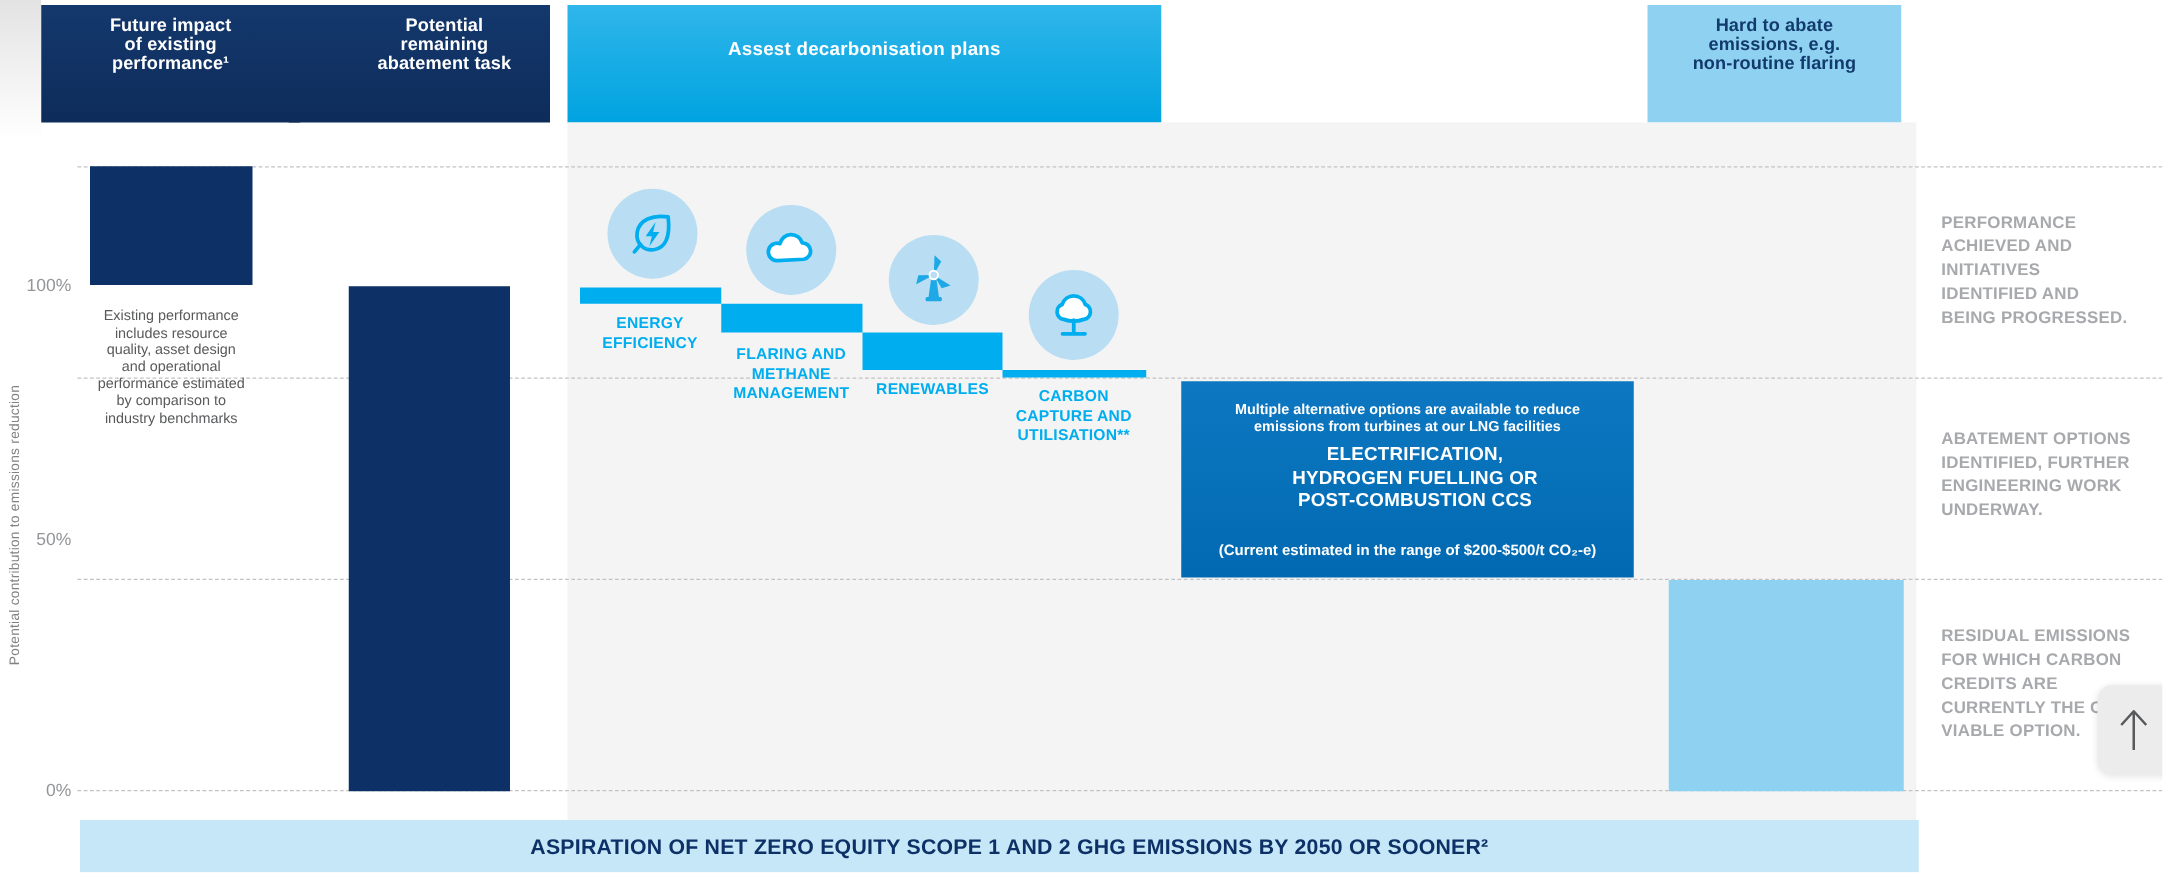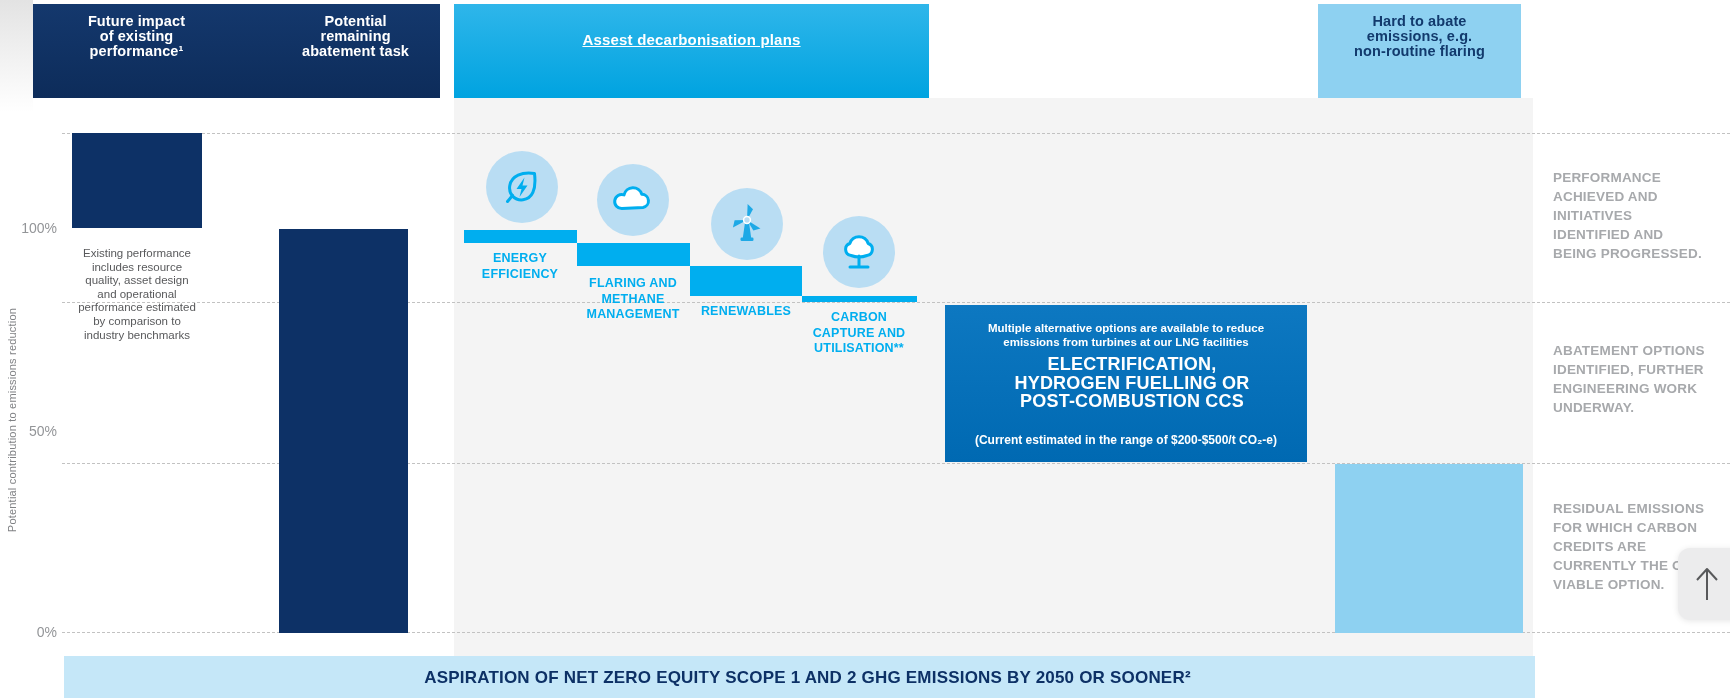--- a/index.html
+++ b/index.html
@@ -3,21 +3,21 @@
 <meta charset="utf-8">
 <style>
   html,body{margin:0;padding:0;background:#fff;}
   #stage{position:relative;width:1730px;height:698px;background:#ffffff;overflow:hidden;
          font-family:"Liberation Sans","DejaVu Sans",sans-serif;}
   .abs{position:absolute;}
   .preline{white-space:pre-line;}
   
   .hdr{top:4px;height:94px;color:#fff;text-align:center;font-weight:bold;box-sizing:border-box;}
   .hdr-navy{background:linear-gradient(180deg,#14386d 0%,#0d2c5a 100%);}
-  .hdr-cyan{background:linear-gradient(180deg,#2fb6ea 0%,#00a3e0 100%);text-decoration:underline;}
+  .hdr-cyan{background:linear-gradient(180deg,#2fb6ea 0%,#00a3e0 100%);}
   .hdr-blue{background:linear-gradient(180deg,#1b7fc6 0%,#006bb4 100%);}
   .hdr-lblue{background:#8ed1f1;color:#123a6d;}
   .hdr-3line{font-size:14.5px;line-height:15px;padding-top:10px;letter-spacing:.1px;}
   .hdr-1line{font-size:15px;padding-top:27px;letter-spacing:.2px;}
   
   #plot-bg{left:454px;top:98px;width:1079px;height:558px;background:#f4f4f4;}
   .dash{left:62px;width:1668px;height:0;border-top:1px dashed #c2c2c2;}
   .tick{width:60px;text-align:right;font-size:14px;color:#939598;}
   #y-title{left:-120px;top:414px;width:264px;text-align:center;font-size:11px;color:#808285;
            transform:rotate(-90deg);transform-origin:center;letter-spacing:.2px;}
@@ -26,21 +26,21 @@
   #bar-caption{left:62px;top:247px;width:150px;text-align:center;font-size:11.5px;
                line-height:13.6px;color:#58595b;}
   .icon-circle{width:72px;height:72px;border-radius:50%;background:#b9ddf3;}
   .icon-circle svg{position:absolute;left:11px;top:11px;}
   .step-label{text-align:center;font-size:12.5px;font-weight:bold;color:#00aeef;
               line-height:15.5px;letter-spacing:.2px;}
   
   #abatement-box{left:945px;top:305px;width:362px;height:157px;color:#fff;text-align:center;
                  background:linear-gradient(180deg,#0d78c1 0%,#0069b2 100%);}
   #box-intro{left:0;right:0;top:16px;font-size:11.5px;line-height:14px;font-weight:bold;}
-  #box-title{left:0;right:0;top:50px;font-size:18px;line-height:18.5px;font-weight:bold;letter-spacing:.2px;margin-left:12px;}
+  #box-title{left:0;right:0;top:50px;font-size:15px;line-height:18.5px;font-weight:bold;letter-spacing:.2px;margin-left:12px;}
   #box-note{left:0;right:0;top:128px;font-size:12px;font-weight:bold;}
   
   .zone-label{left:1553px;width:178px;font-size:13.5px;font-weight:bold;color:#a7a9ac;
               line-height:19px;letter-spacing:.2px;}
   
   #residual-bar{left:1335px;top:464px;width:188px;height:169px;background:#8ed1f1;}
   #scroll-top-button{left:1678px;top:548px;width:72px;height:72px;border-radius:12px;
                      background:#ececed;box-shadow:0 1px 6px rgba(0,0,0,.10);cursor:pointer;border:0;}
   #scroll-top-button svg{position:absolute;left:14px;top:17px;}
   #aspiration-band{left:64px;top:656px;width:1471px;height:42px;background:#c5e7f8;}

